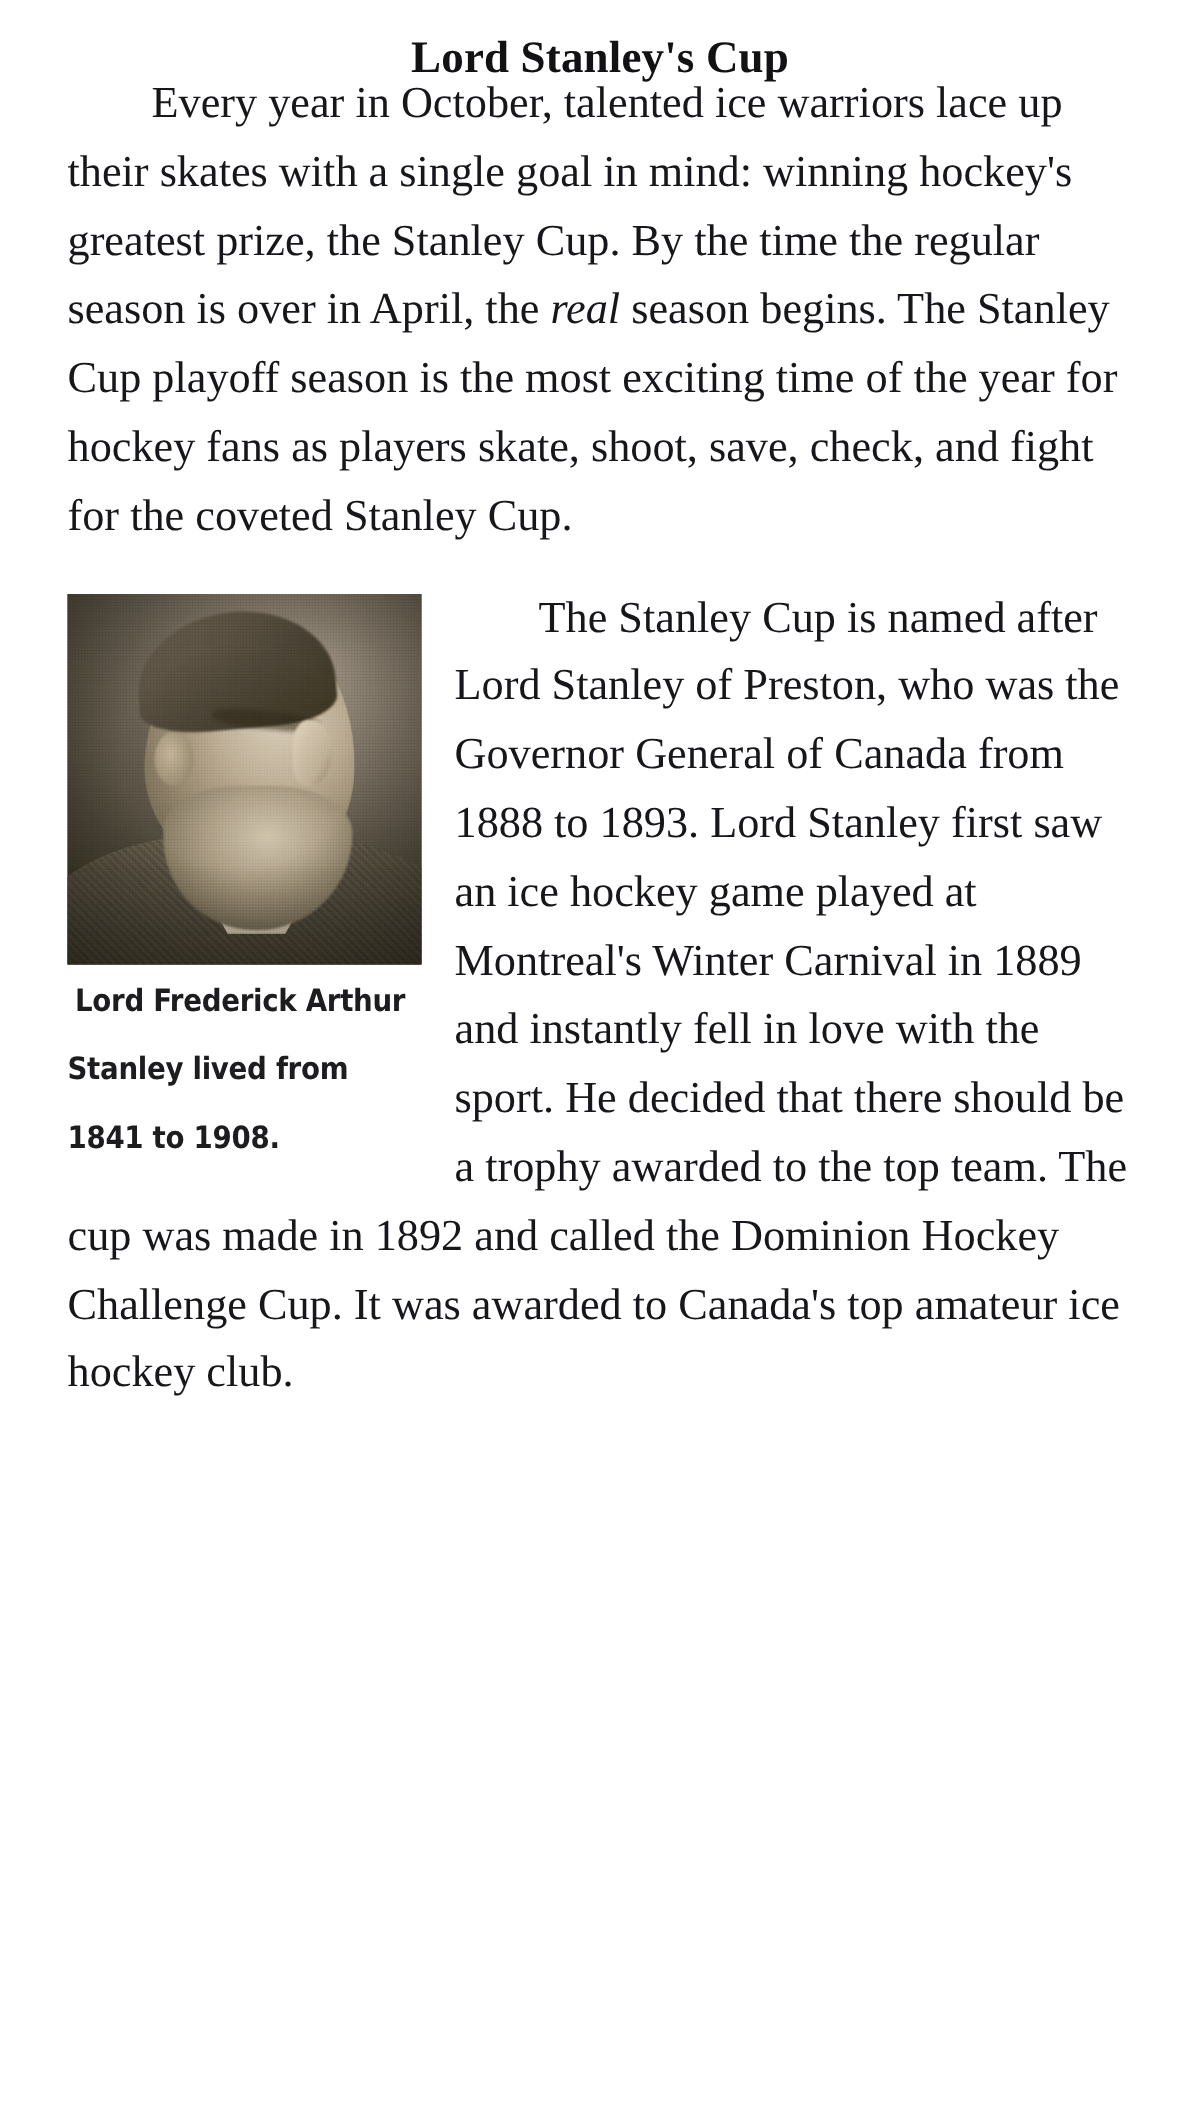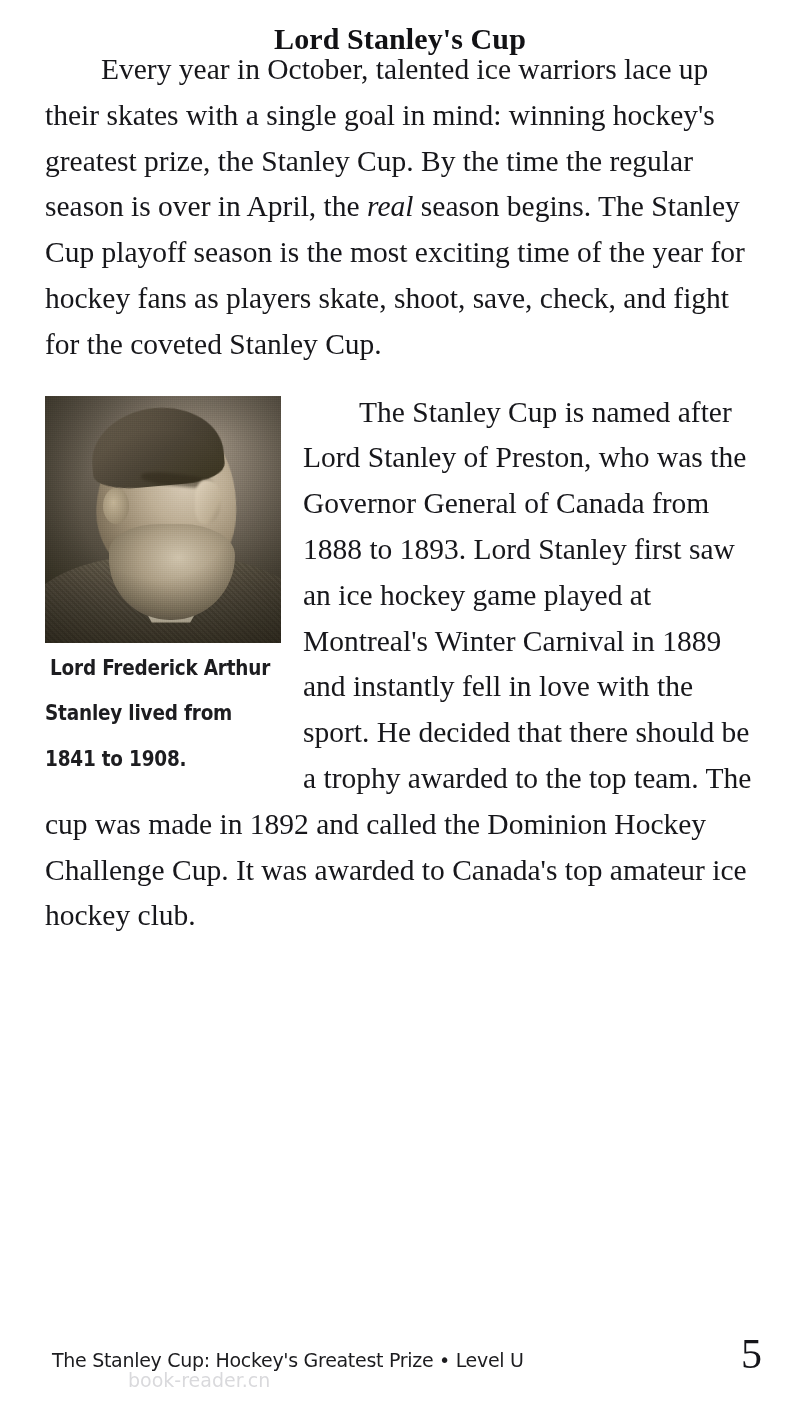--- a/index.html
+++ b/index.html
@@ -286,19 +286,14 @@
         </span>
         <span class="caption">Lord Frederick Arthur Stanley lived from 1841 to 1908.</span>
       </span>
 
       <span>The Stanley Cup is named after Lord Stanley of Preston, who was the Governor General of Canada from 1888 to 1893. Lord Stanley first saw an ice hockey game played at Montreal's Winter Carnival in 1889 and instantly fell in love with the sport. He decided that there should be a trophy awarded to the top team. The cup was made in 1892 and called the Dominion Hockey Challenge Cup. It was awarded to Canada's top amateur ice hockey club.</span>
     </p>
 
 
   </div>
 
-  <div class="footer">
-    <div class="footer-title">The Stanley Cup: Hockey's Greatest Prize • Level U</div>
-    <div class="watermark">book-reader.cn</div>
-    <div class="footer-page">5</div>
-  </div>
 
 </div>
 
 </body></html>

